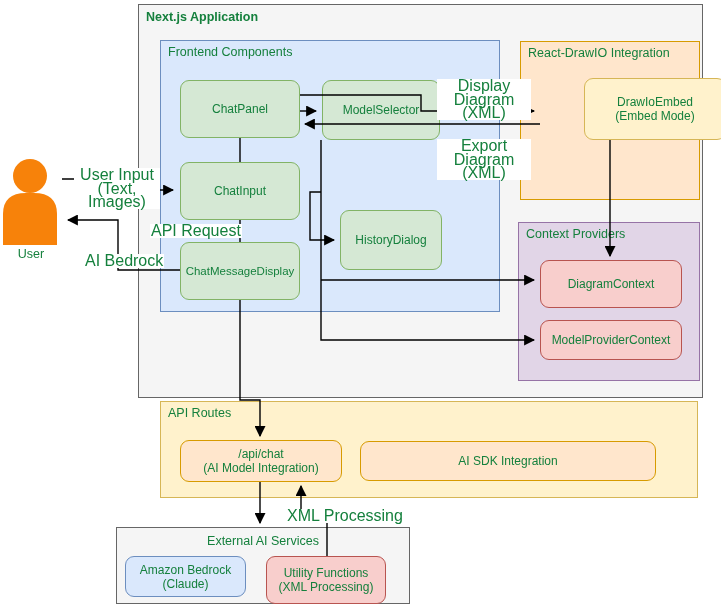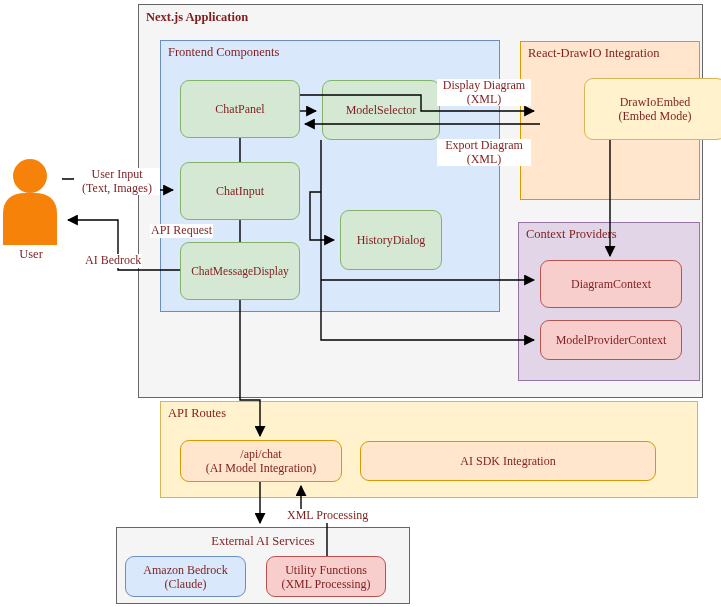--- a/index.html
+++ b/index.html
@@ -1,18 +1,18 @@
 <!DOCTYPE html>
 <html><head>
 <meta charset="utf-8">
 <style>
   html,body{margin:0;padding:0;background:#ffffff;}
   .stage{
     position:relative;width:721px;height:607px;background:#ffffff;overflow:hidden;
-    font-family:Liberation Serif, serif;color:#7f1d1d;
+    font-family:Liberation Sans, sans-serif;color:#15803d;
   }
   
   .container{position:absolute;box-sizing:border-box;border:1px solid #666;}
   .container .ctitle{position:absolute;top:4px;left:7px;font-size:12.5px;white-space:nowrap;}
   .c-nextjs{left:138px;top:4px;width:565px;height:394px;background:#f5f5f5;}
   .c-nextjs .ctitle{font-weight:700;top:5px;}
   .c-frontend{left:160px;top:40px;width:340px;height:272px;background:#dae8fc;border-color:#6c8ebf;}
   .c-drawio{left:520px;top:41px;width:180px;height:159px;background:#ffe6cc;border-color:#d79b00;}
   .c-context{left:518px;top:222px;width:182px;height:159px;background:#e1d5e7;border-color:#9673a6;}
   .c-api{left:160px;top:401px;width:538px;height:97px;background:#fff2cc;border-color:#d6b656;}
@@ -33,26 +33,26 @@
   .n-modelselector{left:322px;top:80px;width:118px;height:60px;}
   .n-chatinput{left:180px;top:162px;width:120px;height:58px;}
   .n-historydialog{left:340px;top:210px;width:102px;height:60px;}
   .n-chatmessagedisplay{left:180px;top:242px;width:120px;height:58px;font-size:11.5px;}
   .n-drawioembed{left:540px;top:78px;width:142px;height:62px;margin-left:44px;}
   .n-diagramcontext{left:540px;top:260px;width:142px;height:48px;}
   .n-modelprovidercontext{left:540px;top:320px;width:142px;height:40px;}
   .n-apichat{left:180px;top:440px;width:162px;height:42px;}
   .n-aisdk{left:360px;top:441px;width:296px;height:40px;}
   .n-bedrock{left:125px;top:556px;width:121px;height:41px;}
-  .n-utility{left:266px;top:556px;width:120px;height:41px;}
+  .n-utility{left:266px;top:556px;width:120px;height:48px;}
   
   .edges{position:absolute;left:0;top:0;z-index:3;pointer-events:none;}
   
   .elabel{
-    position:absolute;background:#ffffff;font-size:12px;line-height:13.5px;
+    position:absolute;background:#ffffff;font-size:16px;line-height:13.5px;
     text-align:center;z-index:4;padding:0 1px;
   }
   .nowrap{white-space:nowrap;}
   .l-userinput{left:74px;top:168px;width:84px;}
   .l-apirequest{left:150px;top:224px;}
   .l-airesponse{left:84px;top:254px;}
   .l-display{left:437px;top:79px;width:92px;}
   .l-export{left:437px;top:139px;width:92px;}
   .l-storeload{left:322px;top:168px;width:90px;}
   .l-xml{left:286px;top:509px;}

